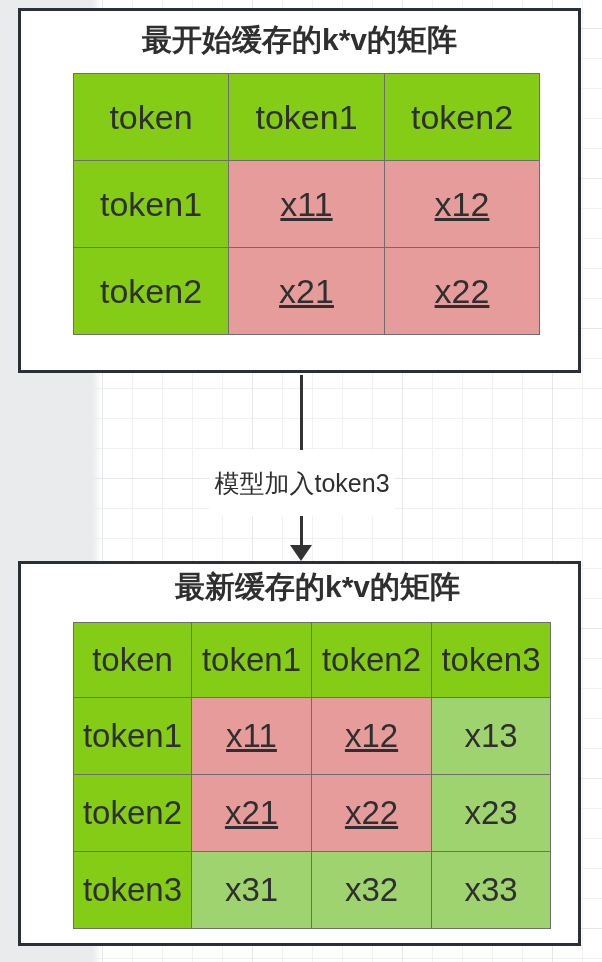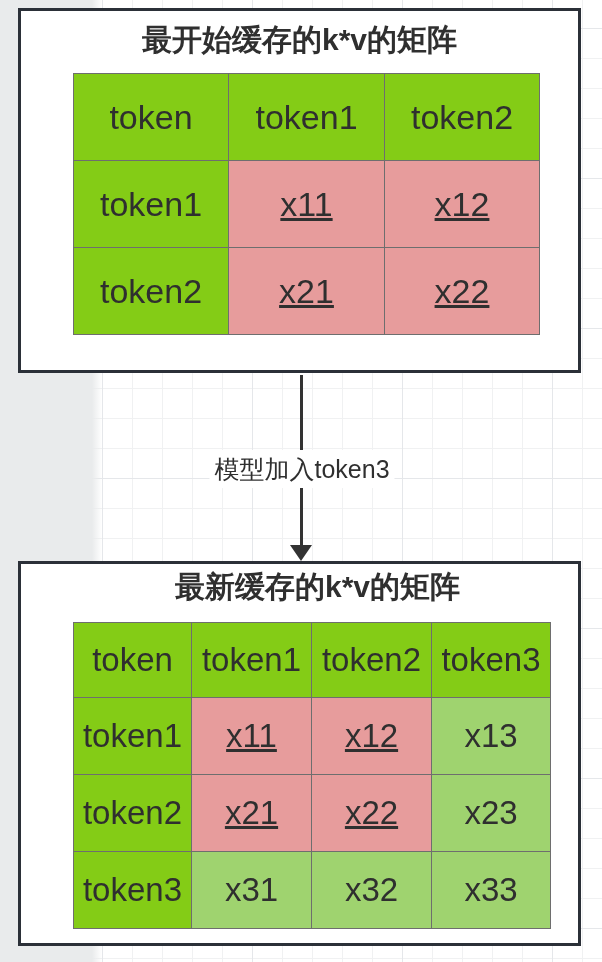--- a/index.html
+++ b/index.html
@@ -70,21 +70,21 @@
     background:var(--arrow);
   }
   .arrow-head{
     position:absolute;left:290px;top:545px;width:0;height:0;
     border-left:11px solid transparent;
     border-right:11px solid transparent;
     border-top:16px solid var(--arrow);
   }
   .arrow-label{
     position:absolute;left:302px;top:450px;transform:translateX(-50%);
-    background:#ffffff;padding:4px 5px;
+    background:#ffffff;padding:18px 5px;
     font-size:25px;line-height:1.2;color:var(--text);white-space:nowrap;
   }
 </style>
 </head>
 <body>
 
 <div class="canvas">
 
   <div class="gutter"></div>
 

